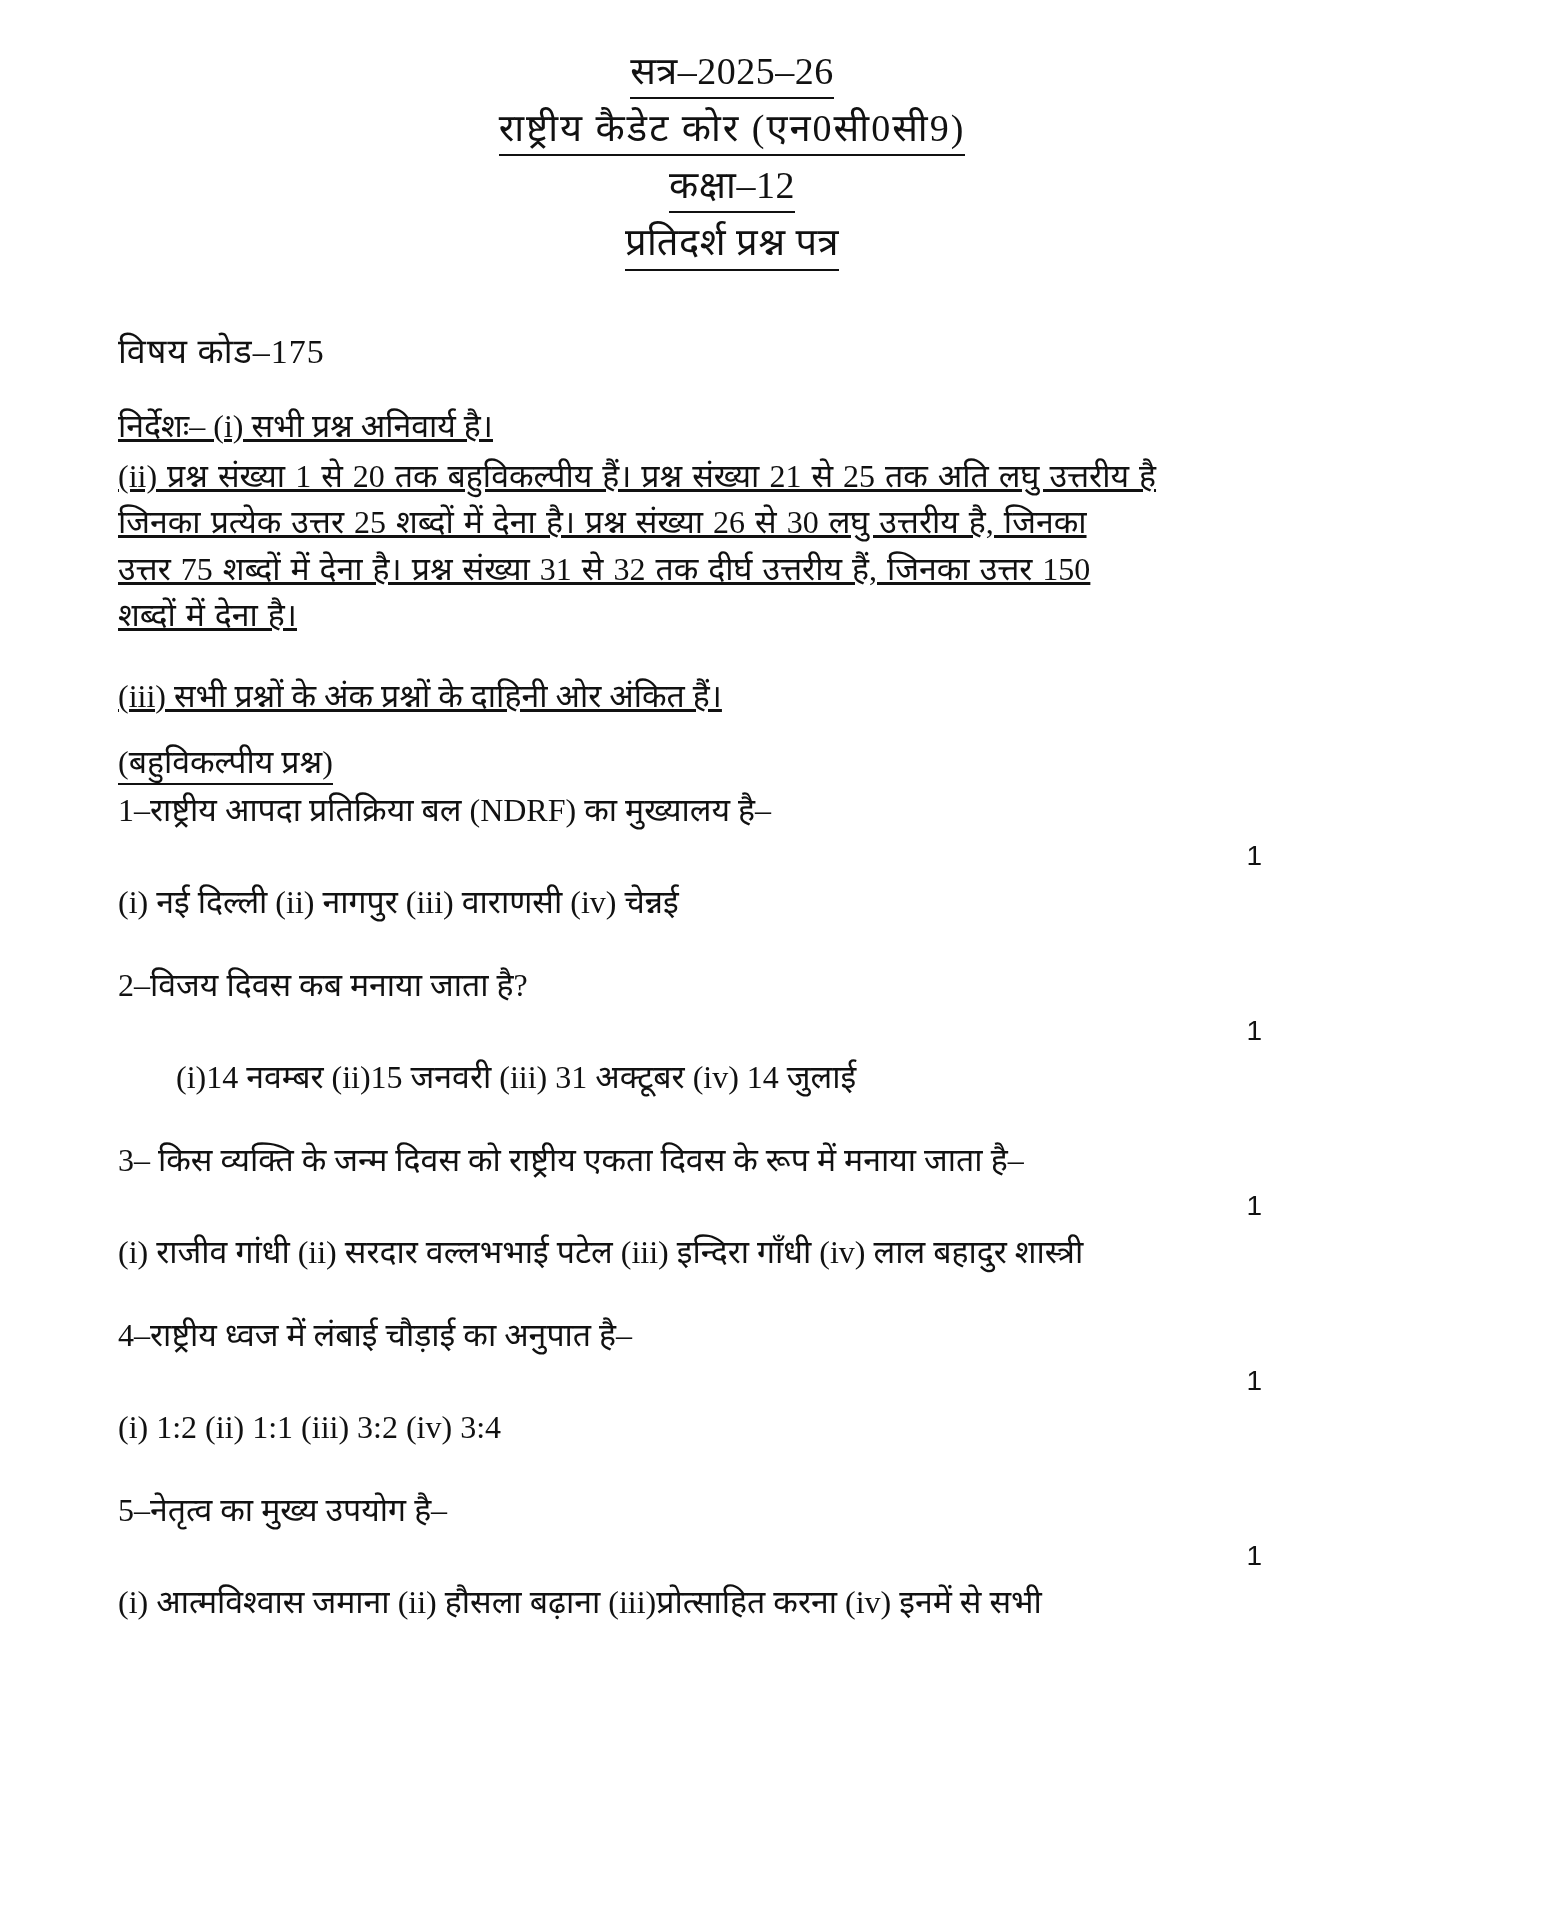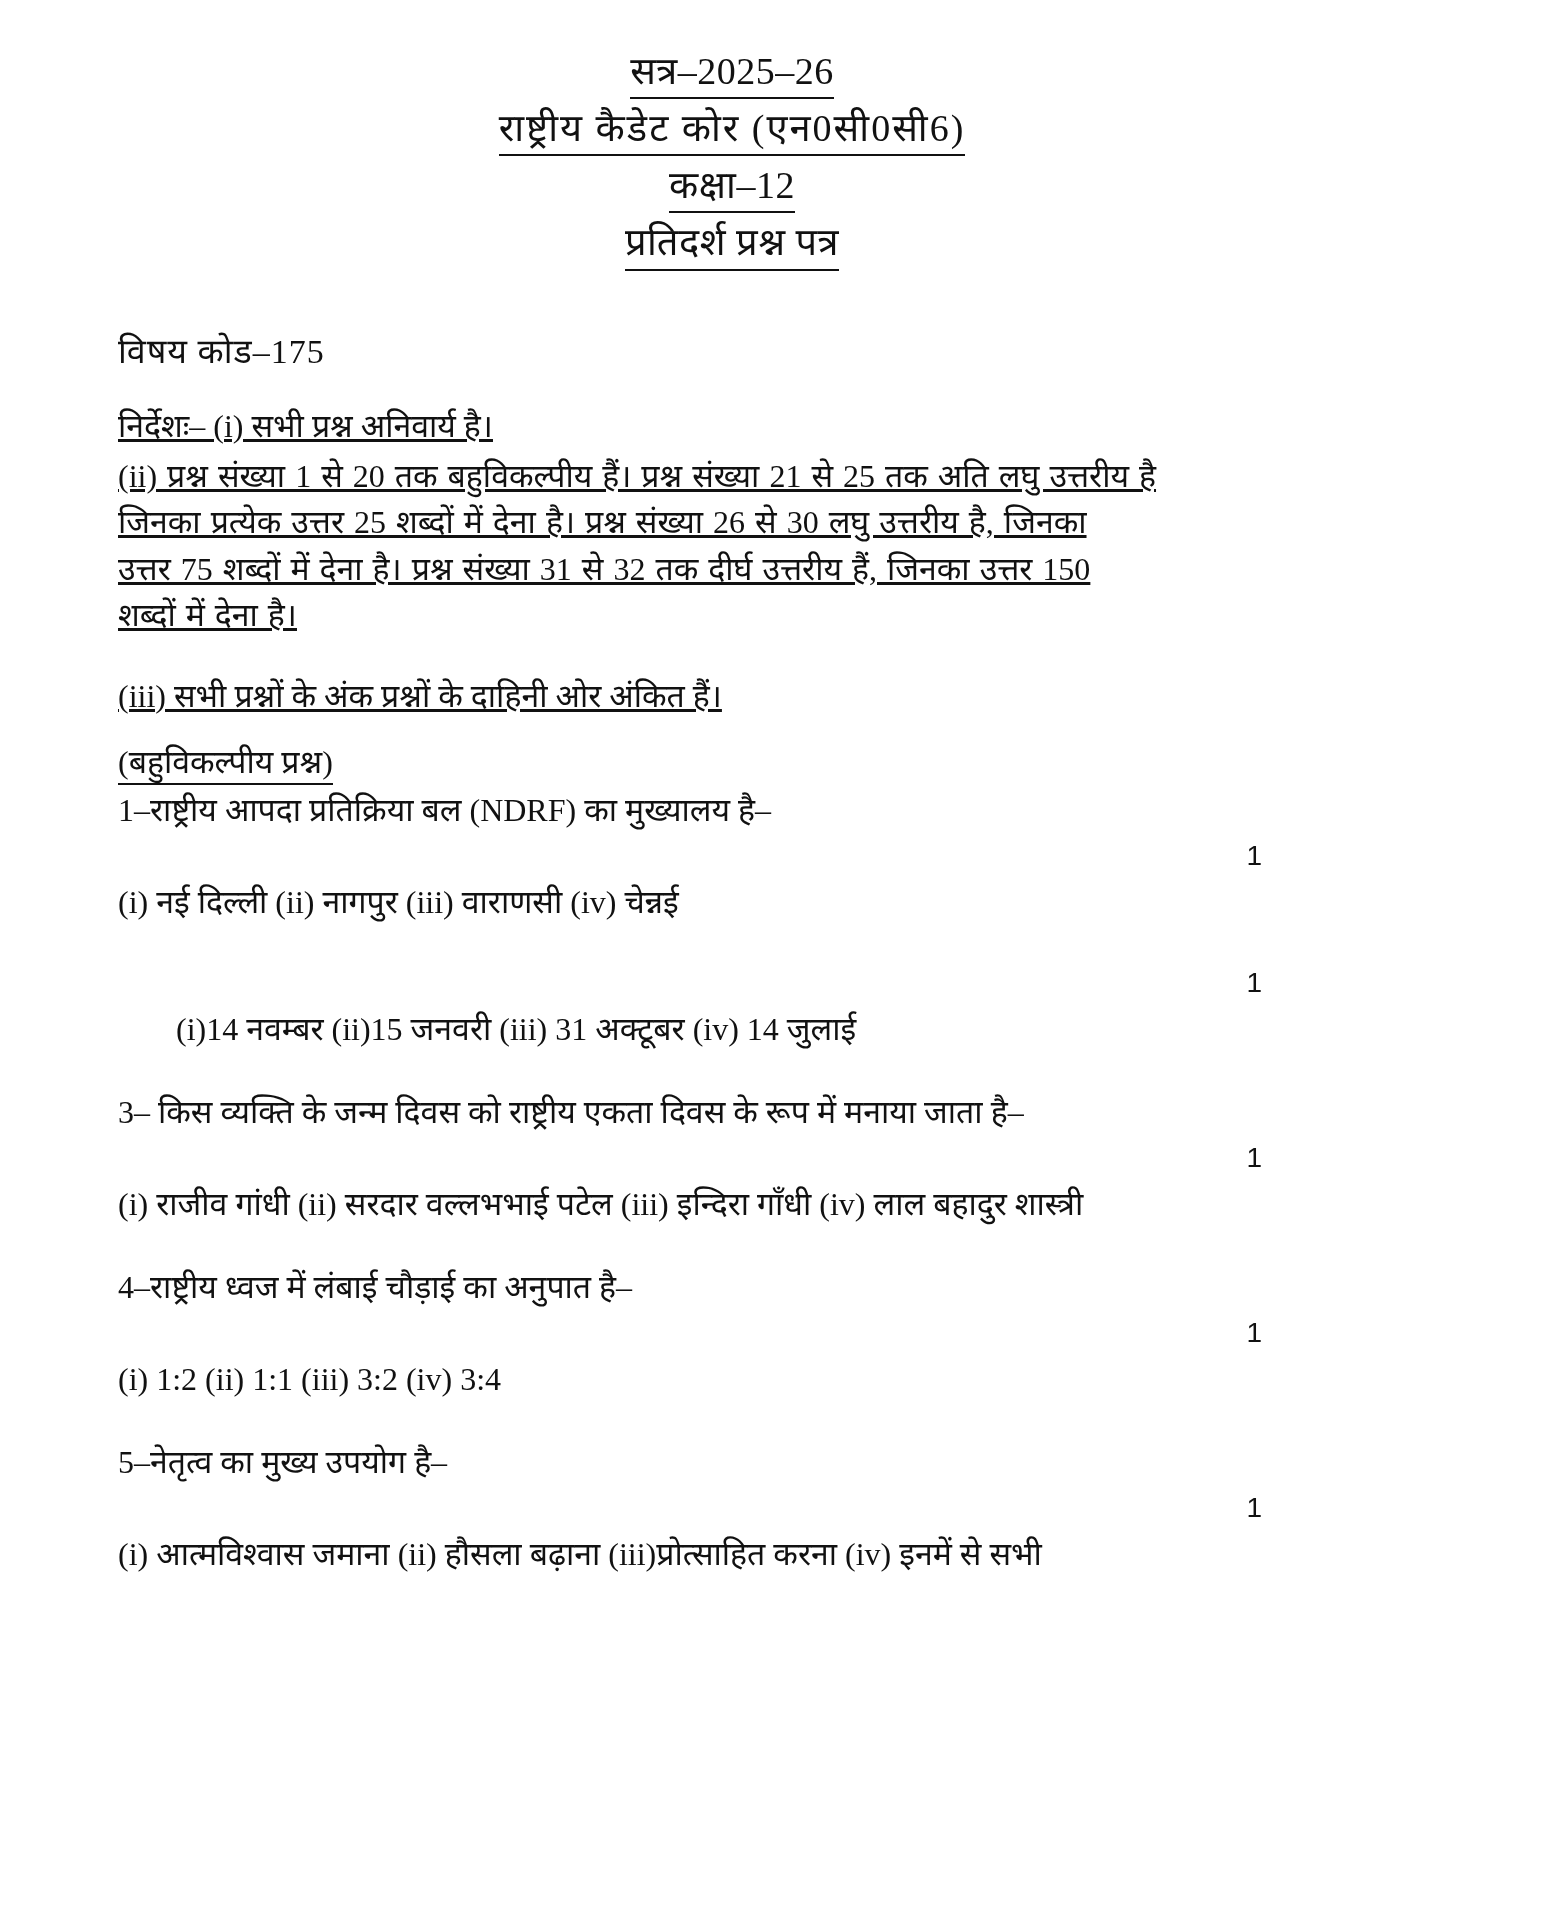--- a/index.html
+++ b/index.html
@@ -128,21 +128,21 @@
 </head>
 <body>
 
 <div class="page">
 
   <div class="doc-header">
     <div class="hdr-line">
       <span class="u">सत्र–2025–26</span>
     </div>
     <div class="hdr-line big">
-      <span class="u">राष्ट्रीय कैडेट कोर (एन0सी0सी6)</span>
+      <span class="u">राष्ट्रीय कैडेट कोर (एन0सी0सी9)</span>
     </div>
     <div class="hdr-line">
       <span class="u">कक्षा–12</span>
     </div>
     <div class="hdr-line">
       <span class="u">प्रतिदर्श प्रश्न पत्र</span>
     </div>
   </div>
 
   <div class="meta-subject">विषय कोड–175</div>
@@ -164,20 +164,21 @@
   <div class="q-block">
     <p class="q-text">1–राष्ट्रीय आपदा प्रतिक्रिया बल (NDRF) का मुख्यालय है–</p>
     <div class="q-marks-row">
       <span class="q-marks">1</span>
     </div>
     <p class="q-options">(i) नई दिल्ली (ii) नागपुर (iii) वाराणसी (iv) चेन्नई</p>
   </div>
   <div class="q-spacer-md"></div>
 
   <div class="q-block">
+    <p class="q-text">2–विजय दिवस कब मनाया जाता है?</p>
     <div class="q-marks-row">
       <span class="q-marks">1</span>
     </div>
     <p class="q-options indent">(i)14 नवम्बर (ii)15 जनवरी (iii) 31 अक्टूबर  (iv) 14 जुलाई</p>
   </div>
   <div class="q-spacer-md"></div>
 
   <div class="q-block">
     <p class="q-text">3– किस व्यक्ति के जन्म दिवस को राष्ट्रीय एकता दिवस के रूप में मनाया जाता है–</p>
     <div class="q-marks-row">

